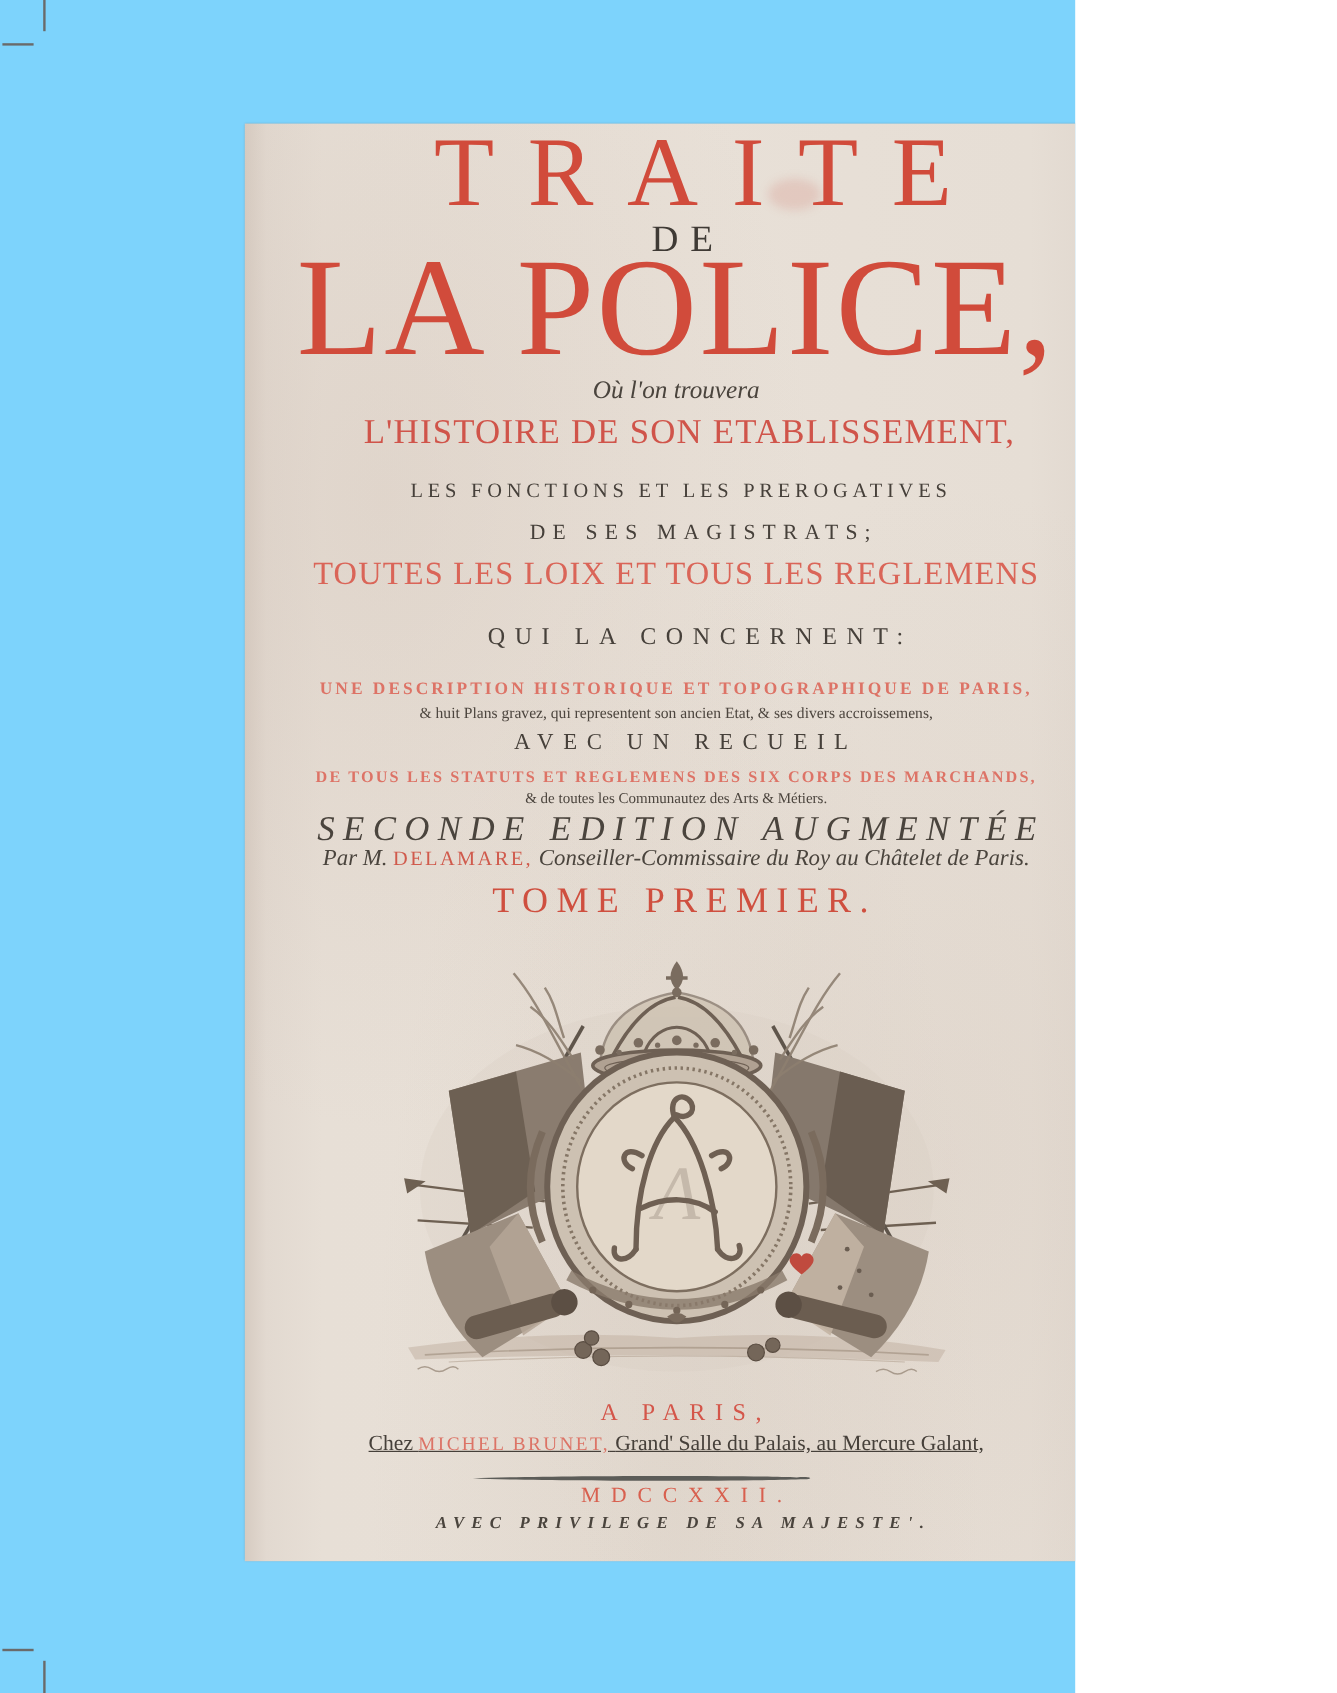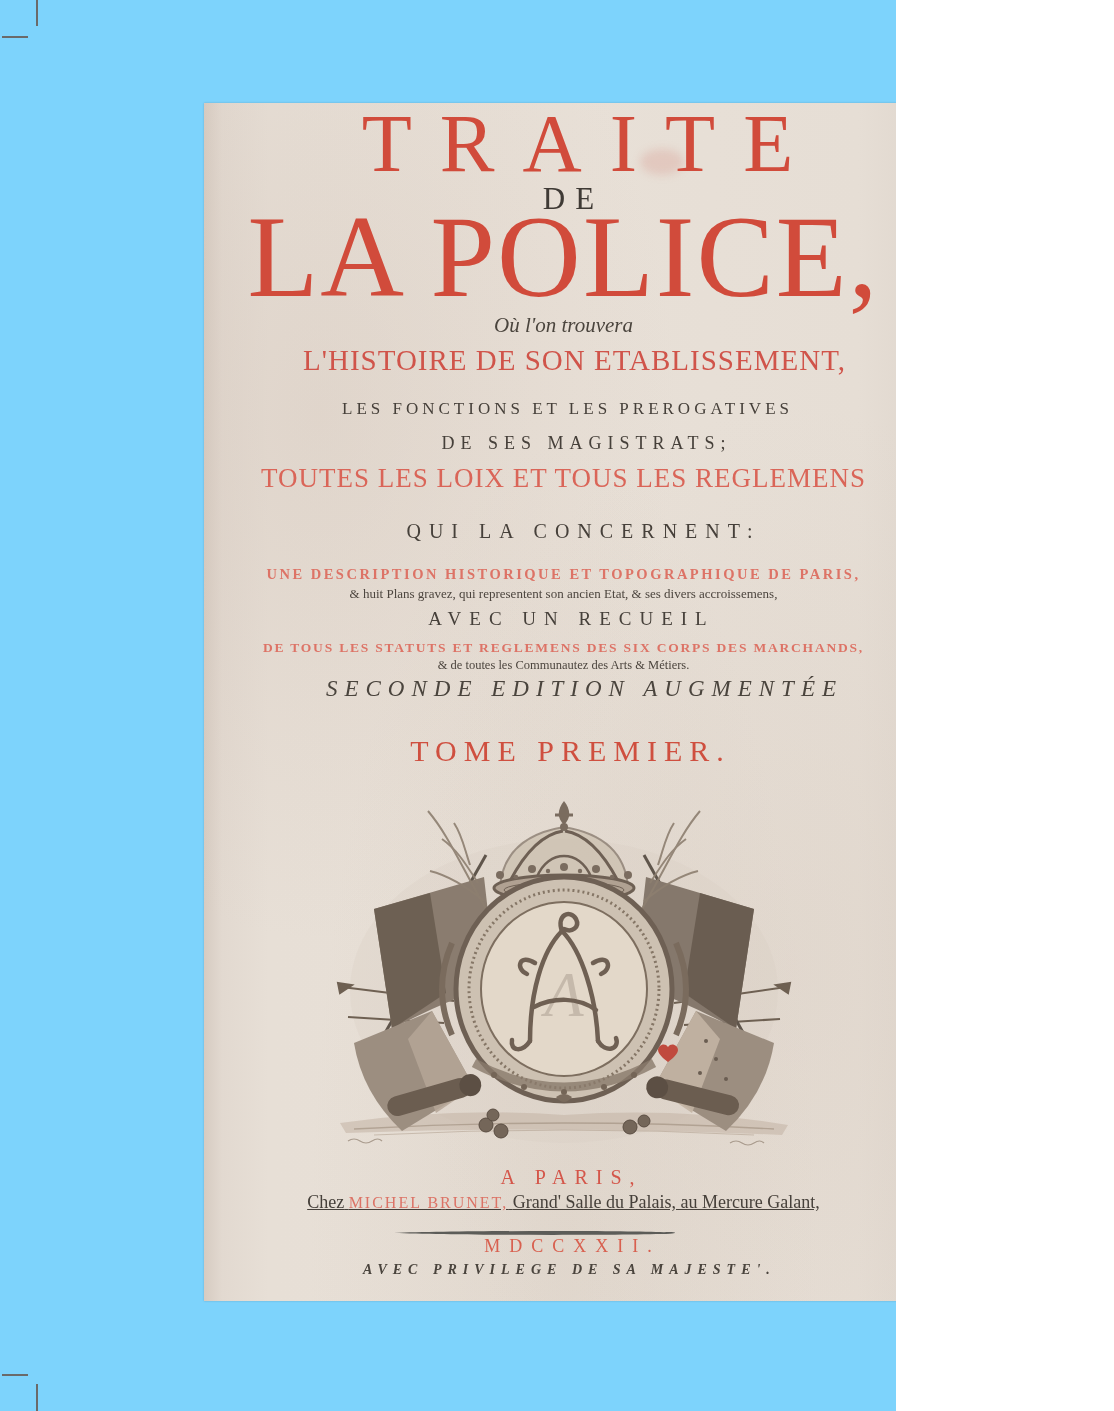--- a/index.html
+++ b/index.html
@@ -29,21 +29,21 @@
   .t-fonctions{top:297px;font-size:17px;letter-spacing:4px;padding-left:4px;}
   .t-magistrats{top:331px;font-size:18px;letter-spacing:6px;padding-left:23px;}
   .t-loix{top:362px;font-size:27px;letter-spacing:1px;color:#da6558;}
   .t-concernent{top:394px;font-size:20px;letter-spacing:8px;padding-left:20px;margin-top:24px;}
   .t-joint{top:437px;font-size:16px;}
   .t-description{top:464px;font-size:14.5px;font-weight:bold;letter-spacing:2.5px;color:#dd7366;text-align:center;}
   .t-plans{top:484px;font-size:13px;color:#4c453e;}
   .t-recueil{top:506px;font-size:19px;letter-spacing:8px;padding-left:8px;}
   .t-statuts{top:538px;font-size:13.5px;font-weight:bold;letter-spacing:1.8px;color:#dd7366;}
   .t-communautez{top:556px;font-size:12.5px;color:#4c453e;}
-  .t-seconde{top:574px;font-size:23px;letter-spacing:7px;padding-left:21px;}
+  .t-seconde{top:574px;font-size:29px;letter-spacing:7px;padding-left:4px;}
   .t-delamare{top:603px;font-size:19px;}
   .t-delamare .name{font-style:normal;font-size:17px;letter-spacing:2px;color:#d05a4c;}
   .t-tome{top:633px;font-size:30px;letter-spacing:7px;padding-left:7px;color:#cf4f3f;}
   .t-aparis{top:1064px;font-size:20px;letter-spacing:8px;padding-left:8px;color:#d4564a;}
   .t-chez{top:1090px;font-size:18px;text-decoration:underline;}
   .t-chez .name{font-size:16px;letter-spacing:2px;color:#dc7366;}
   .t-year{top:1134px;font-size:18px;letter-spacing:9px;padding-left:9px;color:#d8604f;}
   .t-privilege{top:1160px;font-size:14px;font-weight:bold;letter-spacing:6px;padding-left:6px;}
   .rule-wrap{position:absolute;left:188px;top:1120px;}
   .engraving{position:absolute;left:130px;top:688px;}
@@ -76,20 +76,25 @@
     <div class="ln t-loix">TOUTES LES LOIX ET TOUS LES REGLEMENS</div>
     <div class="ln t-concernent">QUI LA CONCERNENT:</div>
 
     <div class="ln t-description">UNE DESCRIPTION HISTORIQUE ET TOPOGRAPHIQUE DE PARIS,</div>
     <div class="ln t-plans">&amp; huit Plans gravez, qui representent son ancien Etat, &amp; ses divers accroissemens,</div>
     <div class="ln t-recueil">AVEC UN RECUEIL</div>
     <div class="ln t-statuts">DE TOUS LES STATUTS ET REGLEMENS DES SIX CORPS DES MARCHANDS,</div>
     <div class="ln t-communautez">&amp; de toutes les Communautez des Arts &amp; Métiers.</div>
 
     <div class="ln it t-seconde">SECONDE EDITION AUGMENTÉE</div>
+    <div class="ln it t-delamare">
+      <span>Par M.</span>
+      <span class="name">DELAMARE,</span>
+      <span>Conseiller-Commissaire du Roy au Châtelet de Paris.</span>
+    </div>
     <div class="ln t-tome">TOME PREMIER.</div>
 
     <svg class="engraving" width="460" height="362" viewBox="0 0 460 362">
 
       <ellipse cx="230" cy="200" rx="214" ry="152" fill="#d9cec2" opacity="0.28"></ellipse>
 
       <path d="M6 332 Q120 316 230 324 Q350 316 454 334 L448 344 Q230 334 12 342 Z" fill="#c2b3a4" opacity="0.55"></path>
       <path d="M20 338 Q230 326 440 338" stroke="#9d8c7c" stroke-width="1.4" fill="none" opacity="0.6"></path>
       <path d="M40 344 Q230 334 420 344" stroke="#a99886" stroke-width="1" fill="none" opacity="0.5"></path>
 

